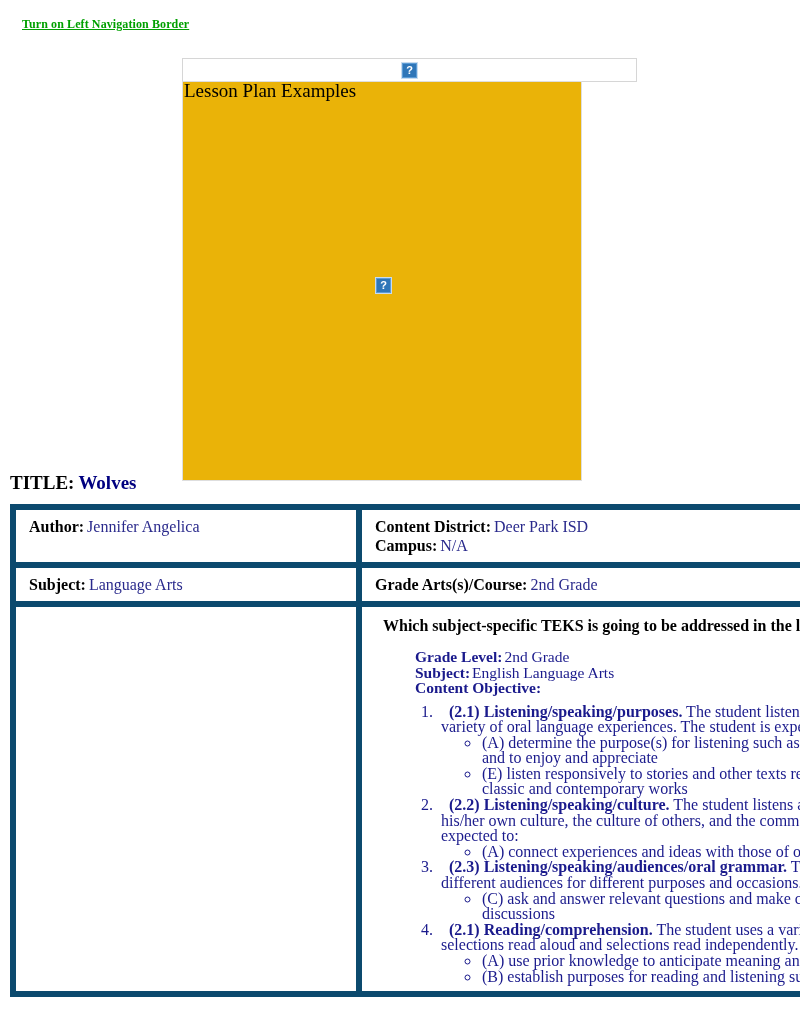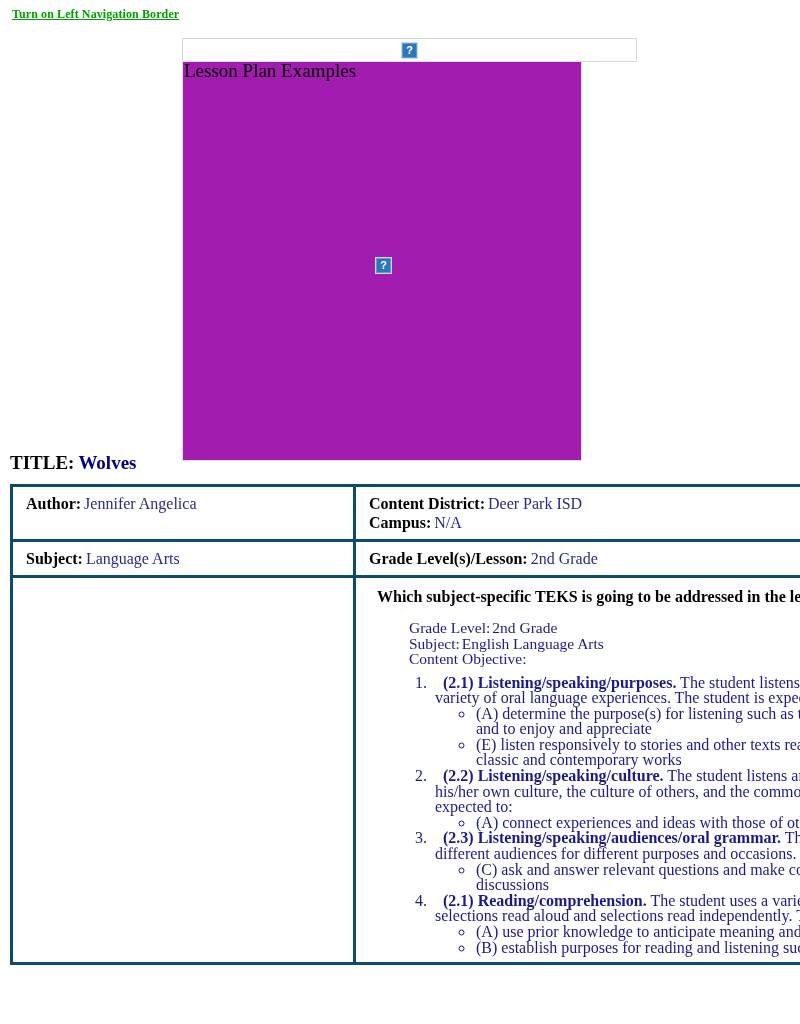--- a/index.html
+++ b/index.html
@@ -12,21 +12,21 @@
     height: 1024px;
     overflow: hidden;
     font-family: "Liberation Serif", "DejaVu Serif", serif;
     font-size: 16px;
     color: #000000;
   }
 
   
   .navlink-wrap {
     padding: 0 0 0 6px;
-    margin: 6px;
+    margin: 16px;
     line-height: 13px;
     height: 13px;
   }
   .navlink {
     color: #00a000;
     text-decoration: underline;
     font-family: "Liberation Serif", "DejaVu Serif", serif;
     font-size: 12px;
     font-weight: bold;
     cursor: pointer;
@@ -52,21 +52,21 @@
     background: #ffffff;
   }
   .banner-inner {
     position: absolute;
     left: 182px;
     top: 36px;
     width: 400px;
     height: 400px;
     border: 1px solid #dedede;
     box-sizing: border-box;
-    background: #a21caf;
+    background: #eab308;
   }
   .lesson-heading {
     position: absolute;
     left: 0px;
     top: -2px;
     font-size: 19px;
     color: #000000;
     font-family: "Liberation Serif", "DejaVu Serif", serif;
     white-space: nowrap;
     padding-left: 1px;
@@ -115,21 +115,21 @@
 
   
   table.lp {
     border-collapse: collapse;
     margin: 0 0 0 10px;
     width: 1010px;
     table-layout: fixed;
     border: 2px solid #3a3a3a;
   }
   table.lp td {
-    border: 3px solid #0c4a6e;
+    border: 6px solid #0c4a6e;
     padding: 7px 9px 7px 13px;
     vertical-align: top;
     font-size: 16px;
     line-height: 19px;
   }
   td.col-a { width: 318px; }
   td.col-b { width: 672px; }
   td.col-a2 { width: 160px; }
   td.col-b2 { width: 830px; }
 
@@ -150,21 +150,21 @@
     font-size: 16px;
     margin: 2px 0 0 8px;
     line-height: 20px;
   }
   .teks-meta {
     color: #1a1a8c;
     margin: 13px 0 0 40px;
     line-height: 15.5px;
     font-size: 15.5px;
   }
-  .teks-meta .mlbl { font-weight: normal; }
+  .teks-meta .mlbl { font-weight: bold; }
   .teks-meta .mval { font-weight: normal; padding-left: 2px; }
 
   ol.teks {
     margin: 8px 0 0 0;
     padding-left: 62px;
     color: #1a1a8c;
     font-size: 16px;
     line-height: 15.6px;
   }
   ol.teks > li {
@@ -231,21 +231,21 @@
       <div>
         <span class="lbl">Campus:</span><span class="val">N/A</span>
       </div>
     </td>
   </tr>
   <tr>
     <td class="col-a cellpad">
       <span class="lbl">Subject:</span><span class="val">Language Arts</span>
     </td>
     <td class="col-b cellpad">
-      <span class="lbl">Grade Level(s)/Lesson:</span><span class="val">2nd Grade</span>
+      <span class="lbl">Grade Arts(s)/Course:</span><span class="val">2nd Grade</span>
     </td>
   </tr>
   <tr>
     <td class="col-a2">&nbsp;</td>
     <td class="col-b2">
 
       <div class="teks-q">Which subject-specific TEKS is going to be addressed in the lesson?</div>
 
       <div class="teks-meta">
         <div>

